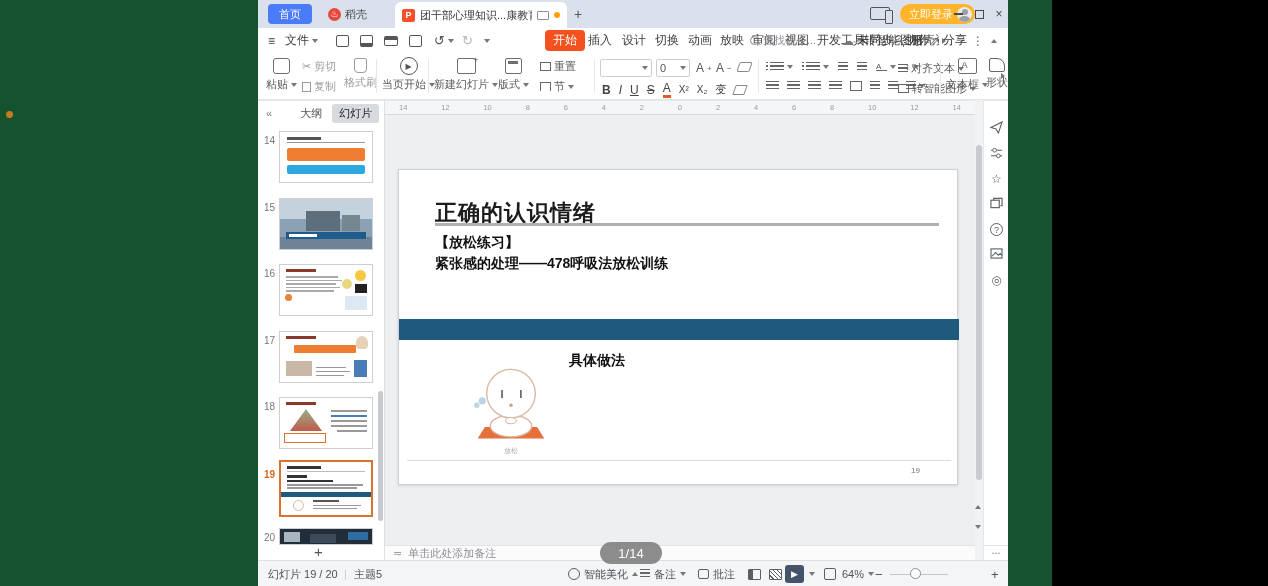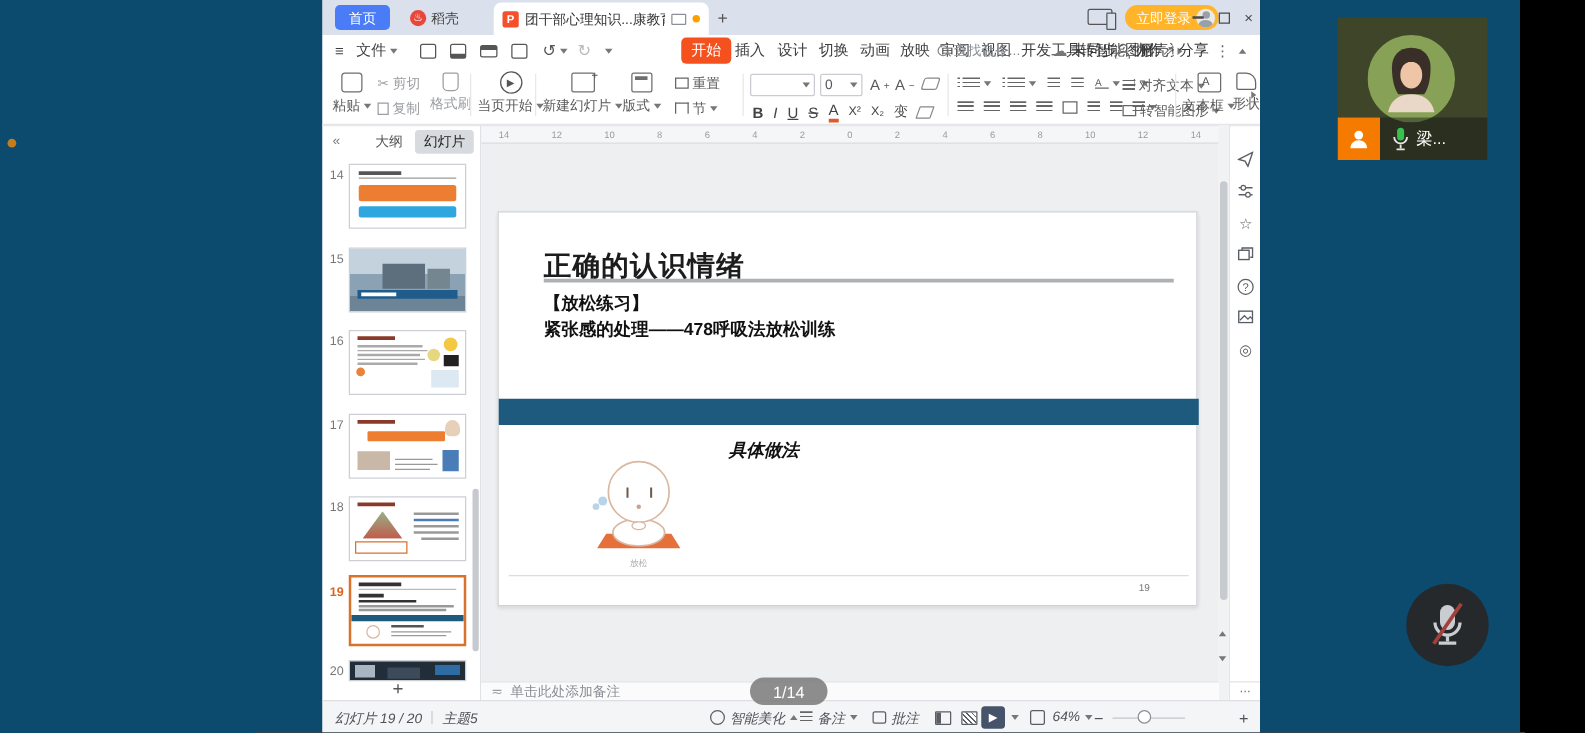--- a/index.html
+++ b/index.html
@@ -1,18 +1,18 @@
 <!DOCTYPE html>
 <html><head>
 <meta charset="utf-8">
 <style>
   * { box-sizing: border-box; margin: 0; padding: 0; }
   html,body { background:#000; }
   body { font-family:"Liberation Sans","DejaVu Sans",sans-serif; }
-  #root { position:relative; width:1216px; height:586px; background:#0c4a6e; overflow:hidden; }
+  #root { position:relative; width:1052px; height:586px; background:#14532d; overflow:hidden; }
 
   
   #wps { position:absolute; left:258px; top:0; width:750px; height:586px; background:#fff; font-size:12px; color:#333; }
 
   
   .tabbar { position:absolute; left:0; top:0; width:750px; height:28px; background:#dbe1ec; }
   .home-btn { position:absolute; left:10px; top:4px; width:44px; height:20px; background:#4a7cf7; color:#fff; font-size:11px; border-radius:4px; display:flex; align-items:center; justify-content:center; }
   .docer-tab { position:absolute; left:62px; top:4px; height:20px; display:flex; align-items:center; gap:4px; font-size:11px; color:#444; padding:0 8px; }
   .flame { width:13px; height:13px; border-radius:50%; background:#e8483b; color:#fff; font-size:9px; display:flex; align-items:center; justify-content:center; }
   .doc-tab { position:absolute; left:137px; top:2px; width:172px; height:26px; background:#fff; border-radius:6px 6px 0 0; display:flex; align-items:center; gap:5px; padding:0 7px; }
@@ -73,40 +73,40 @@
   .main { position:absolute; left:127px; top:100px; width:590px; height:445px; background:#edeff0; border-top:1px solid #e8e8e8; overflow:hidden; }
   .ruler { position:absolute; left:0; top:0; width:590px; height:14px; background:#f5f6f7; border-bottom:1px solid #d9dbde; display:flex; justify-content:space-between; align-items:center; padding:0 14px; }
   .ruler span { font-size:7.5px; color:#9a9a9a; }
   .slide { position:absolute; left:13px; top:68px; width:560px; height:316px; background:#fff; border:1px solid #cfd1d4; box-shadow:0 1px 3px rgba(0,0,0,.12); }
   .s-title { position:absolute; left:36px; top:28px; font-size:22px; font-weight:bold; color:#1c1c1c; letter-spacing:1px; }
   .s-rule { position:absolute; left:36px; top:53px; width:504px; height:3px; background:#aeb1b4; }
   .s-h1 { position:absolute; left:36px; top:64px; font-size:14px; font-weight:bold; color:#111; }
   .s-h2 { position:absolute; left:36px; top:85px; font-size:14px; font-weight:bold; color:#111; }
   .s-para { position:absolute; left:36px; top:108px; width:492px; font-size:12px; color:#333; line-height:16px; }
   .s-bar { position:absolute; left:0; top:149px; width:560px; height:21px; background:#1d5a7e; }
-  .s-mtitle { position:absolute; left:184px; top:182px; font-size:14px; font-weight:bold; color:#111;font-style:italic; }
+  .s-mtitle { position:absolute; left:170px; top:182px; font-size:14px; font-weight:bold; color:#111; }
   .s-mbody { position:absolute; left:178px; top:203px; width:362px; font-size:11.5px; color:#333; line-height:16.5px; }
   .s-botline { position:absolute; left:8px; top:290px; width:544px; height:1px; background:#dcdcdc; }
   .s-pagenum { position:absolute; left:512px; top:296px; font-size:8px; color:#777; }
   .mascot { position:absolute; left:60px; top:184px; width:104px; height:90px; }
   .mascot-cap { position:absolute; left:60px; top:276px; width:104px; text-align:center; font-size:7px; color:#aaa; }
 
   
   .vscroll { position:absolute; left:717px; top:100px; width:8px; height:460px; background:#f1f2f3; }
   .vthumb { position:absolute; left:1px; top:45px; width:6px; height:335px; background:#c7cace; border-radius:3px; }
   .rstrip { position:absolute; left:725px; top:100px; width:25px; height:445px; background:#fff; border-left:1px solid #e5e6e8; border-top:1px solid #e8e8e8; }
   .rs-ic { position:absolute; left:0; width:25px; text-align:center; color:#5a5f66; font-size:12px; }
   .more-box { position:absolute; left:725px; top:545px; width:25px; height:15px; background:#fff; border-left:1px solid #e5e6e8; border-top:1px solid #e2e2e2; text-align:center; font-size:9px; color:#666; line-height:14px; }
 
   
   .notesbar { position:absolute; left:127px; top:545px; width:590px; height:15px; background:#fbfbfc; border-top:1px solid #e2e3e5; display:flex; align-items:center; gap:6px; padding-left:8px; font-size:11px; color:#8a8d92; }
 
   
   .statusbar { position:absolute; left:0; top:560px; width:750px; height:26px; background:#f4f5f6; border-top:1px solid #dddfe2; font-size:11px; color:#4e5258; }
-  .st { position:absolute; top:0; height:26px; display:flex; align-items:center; gap:4px;font-style:italic; }
+  .st { position:absolute; top:0; height:26px; display:flex; align-items:center; gap:4px; }
   .view-ic { width:13px; height:11px; border:1.3px solid #5a5f66; border-radius:1px; }
   .play-btn { position:absolute; left:527px; top:4px; width:19px; height:18px; background:#46546b; border-radius:3px; color:#fff; font-size:9px; display:flex; align-items:center; justify-content:center; }
   .ztrack { position:absolute; left:632px; top:12.5px; width:58px; height:1.5px; background:#c3c6ca; }
   .zknob { position:absolute; left:652px; top:7px; width:11px; height:11px; border:1.3px solid #8b8f95; border-radius:50%; background:#fff; }
 
   
   .pagepill { position:absolute; left:600px; top:542px; width:62px; height:22px; background:rgba(125,125,125,.88); border-radius:11px; color:#fff; font-size:13px; display:flex; align-items:center; justify-content:center; }
   .vpanel { position:absolute; left:1070px; top:14px; width:120px; height:114px; background:#3f4529; overflow:hidden; }
   .vstrip { position:absolute; left:0; bottom:0; width:120px; height:34px; background:rgba(20,20,20,.45); display:flex; align-items:center; }
   .badge { width:34px; height:34px; background:#f57a00; display:flex; align-items:center; justify-content:center; flex:none; }

